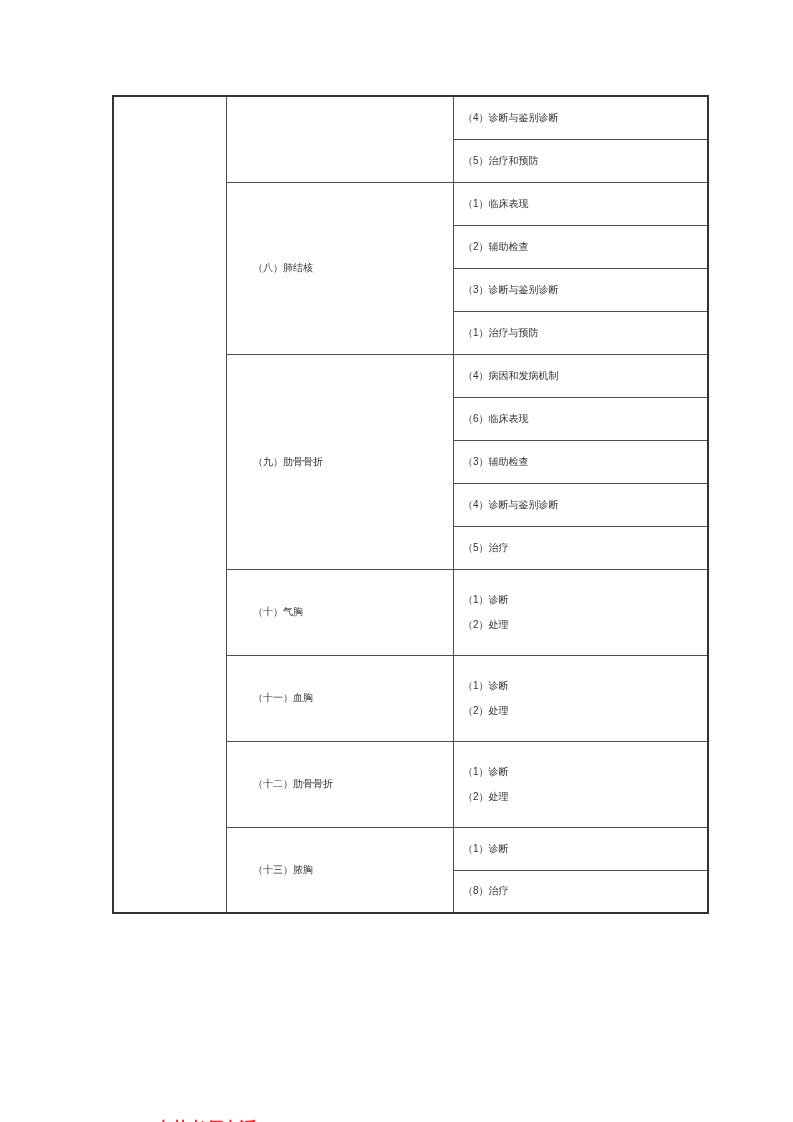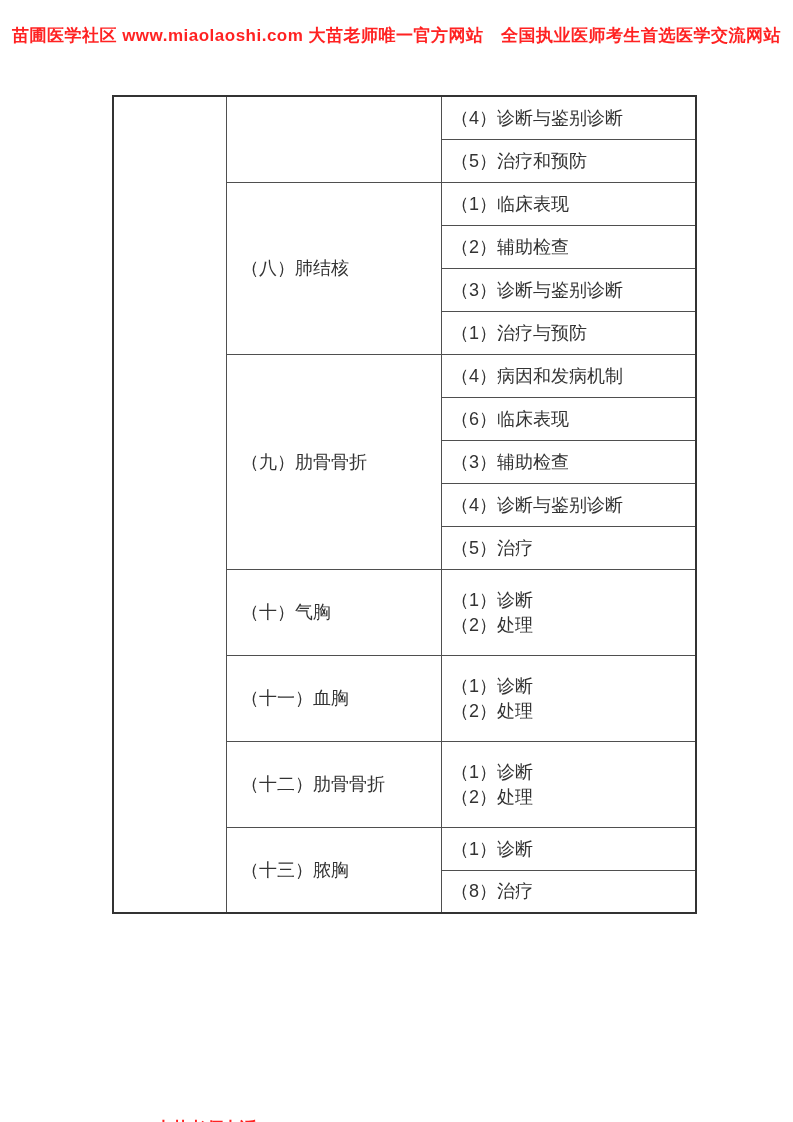--- a/index.html
+++ b/index.html
@@ -31,26 +31,26 @@
     position: absolute;
     left: 112px;
     top: 95px;
     border-collapse: collapse;
     table-layout: fixed;
     border: 2px solid #333333;
   }
   .syllabus-table td {
     border: 1px solid #4f4f4f;
     color: #333333;
-    font-size: 18px;
+    font-size: 10px;
     vertical-align: middle;
     padding: 0;
   }
   td.col-spacer { width: 112px; }
-  td.col-topic  { width: 200px; padding-left: 14px; }
+  td.col-topic  { width: 200px; padding-left: 26px; }
   td.col-item   { width: 244px; padding-left: 9px; }
   tr.r { height: 43px; }
   td.double-cell {
     height: 85px;
     padding-left: 9px;
   }
   td.double-cell .line {
     line-height: 20px;
   }
   td.double-cell .line + .line {
@@ -67,21 +67,20 @@
     font-weight: bold;
     line-height: 25px;
     white-space: pre;
   }
 </style>
 </head>
 <body>
 
 <div class="page">
 
-  <div class="site-header">苗圃医学社区 www.miaolaoshi.com 大苗老师唯一官方网站　全国执业医师考生首选医学交流网站</div>
 
   <table class="syllabus-table">
     <tbody>
 
       <tr class="r">
         <td class="col-spacer" rowspan="16"></td>
         <td class="col-topic" rowspan="2"></td>
         <td class="col-item">（4）诊断与鉴别诊断</td>
       </tr>
       <tr class="r">

